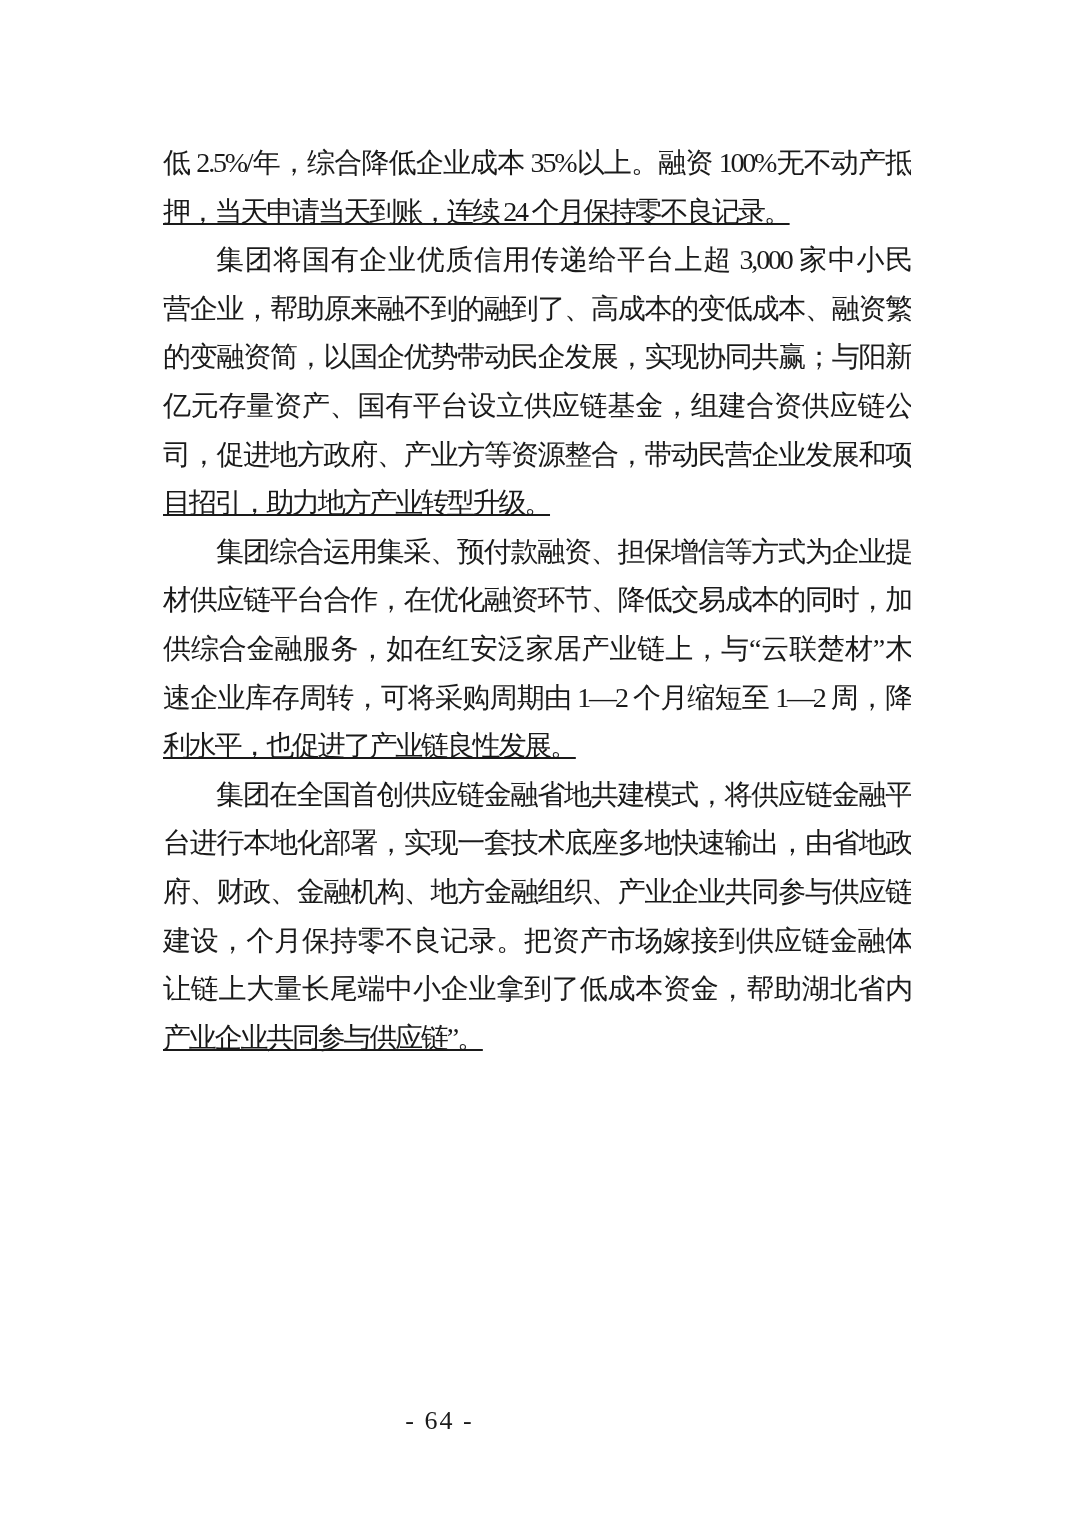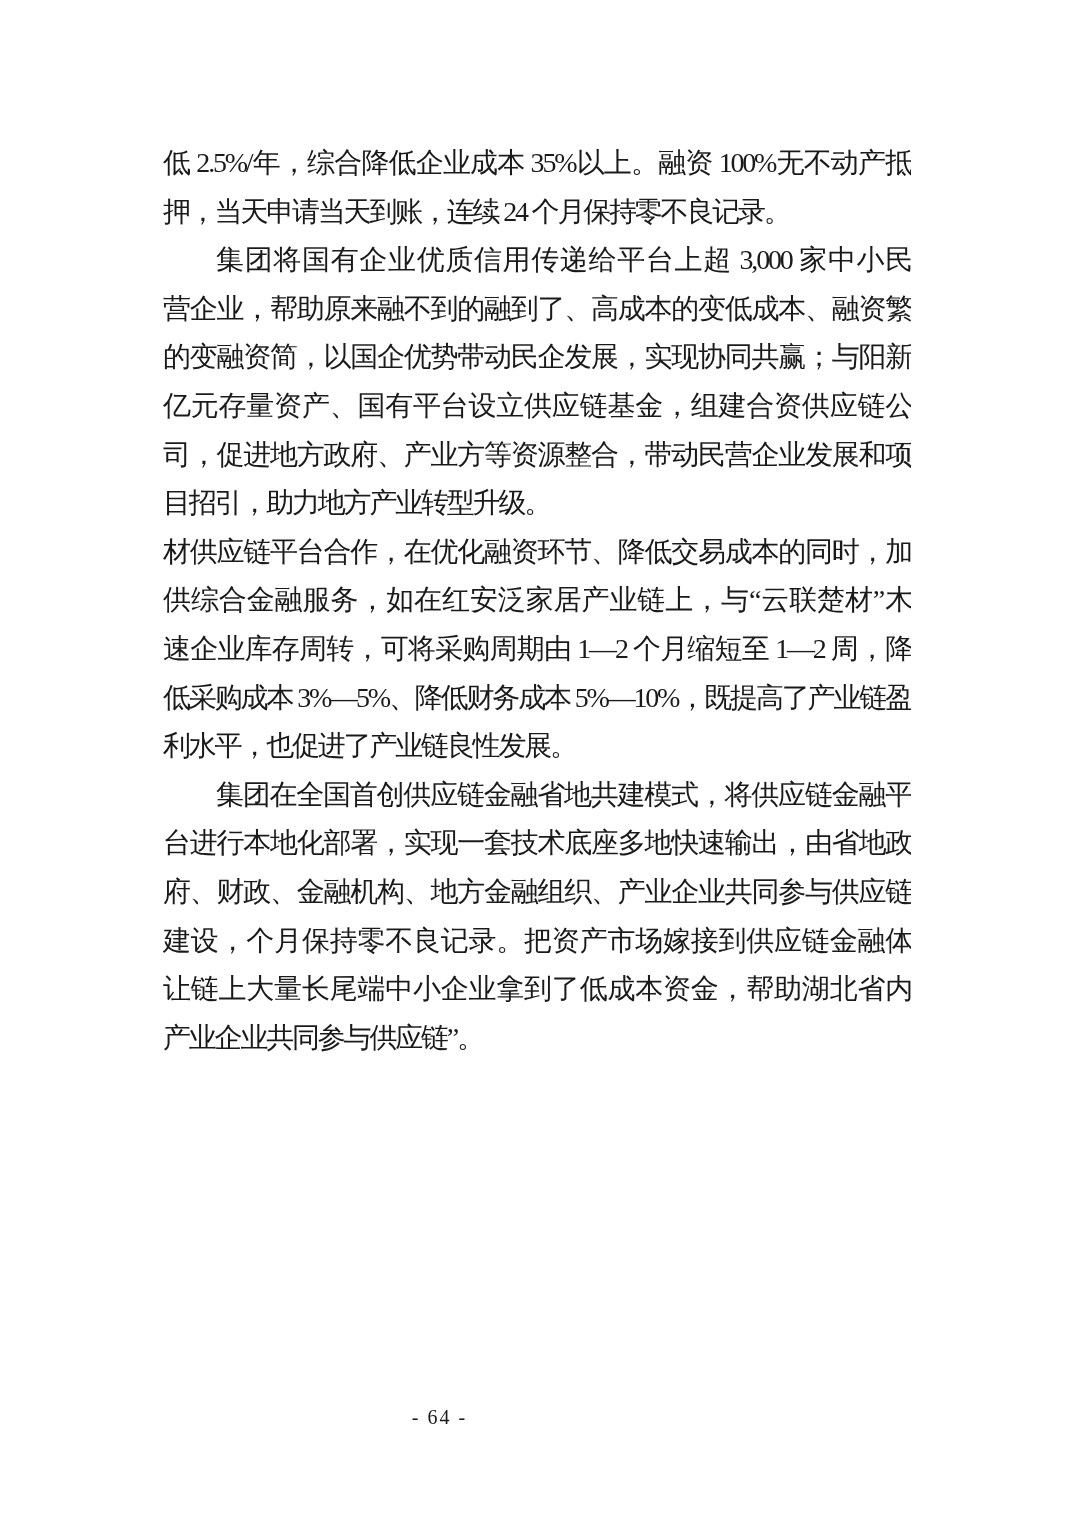--- a/index.html
+++ b/index.html
@@ -30,52 +30,53 @@
     line-height: 48.6px;
     font-size: 28px;
     letter-spacing: -2.2px;
     text-align: justify;
     text-align-last: justify;
     overflow: hidden;
     white-space: normal;
   }
   .text-line.para-end {
     text-align-last: left;
+    text-decoration: underline;
   }
   .text-line.indent {
     text-indent: 53px;
   }
   .page-number {
     position: absolute;
     left: 0;
     top: 1406px;
     width: 879px;
     text-align: center;
-    font-size: 20px;
+    font-size: 26px;
     color: #1a1a1a;
     letter-spacing: 2px;
   }
 </style>
 </head>
 <body>
 
 <div class="page">
   <div class="document-text">
       <div class="text-line">低 2.5%/年，综合降低企业成本 35%以上。融资 100%无不动产抵</div>
       <div class="text-line para-end">押，当天申请当天到账，连续 24 个月保持零不良记录。</div>
       <div class="text-line indent">集团将国有企业优质信用传递给平台上超 3,000 家中小民</div>
       <div class="text-line">营企业，帮助原来融不到的融到了、高成本的变低成本、融资繁</div>
       <div class="text-line">的变融资简，以国企优势带动民企发展，实现协同共赢；与阳新</div>
       <div class="text-line">亿元存量资产、国有平台设立供应链基金，组建合资供应链公</div>
       <div class="text-line">司，促进地方政府、产业方等资源整合，带动民营企业发展和项</div>
       <div class="text-line para-end">目招引，助力地方产业转型升级。</div>
+      <div class="text-line indent">集团综合运用集采、预付款融资、担保增信等方式为企业提</div>
       <div class="text-line">材供应链平台合作，在优化融资环节、降低交易成本的同时，加</div>
       <div class="text-line">供综合金融服务，如在红安泛家居产业链上，与“云联楚材”木</div>
       <div class="text-line">速企业库存周转，可将采购周期由 1—2 个月缩短至 1—2 周，降</div>
-      <div class="text-line">低采购成本 3%—5%、降低财务成本 5%—10%，既提高了产业链盈</div>
       <div class="text-line para-end">利水平，也促进了产业链良性发展。</div>
       <div class="text-line indent">集团在全国首创供应链金融省地共建模式，将供应链金融平</div>
       <div class="text-line">台进行本地化部署，实现一套技术底座多地快速输出，由省地政</div>
       <div class="text-line">府、财政、金融机构、地方金融组织、产业企业共同参与供应链</div>
       <div class="text-line">建设，个月保持零不良记录。把资产市场嫁接到供应链金融体系，</div>
       <div class="text-line">让链上大量长尾端中小企业拿到了低成本资金，帮助湖北省内</div>
       <div class="text-line para-end">产业企业共同参与供应链”。</div>
     </div>
   <div class="page-number">- 64 -</div>
 </div>

